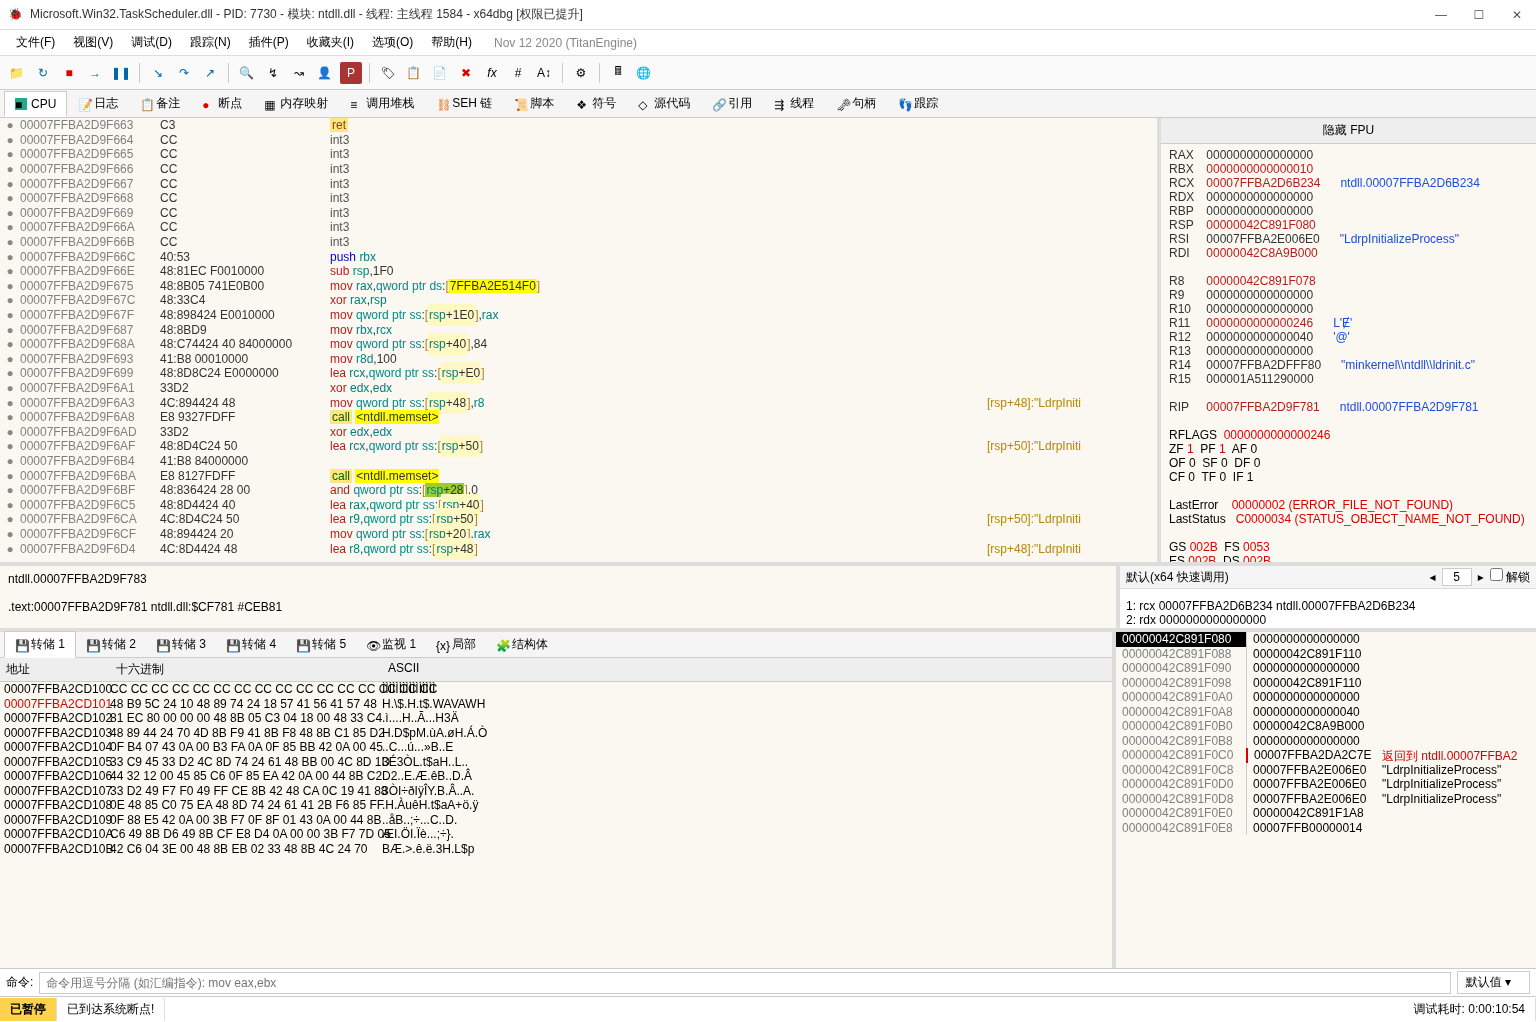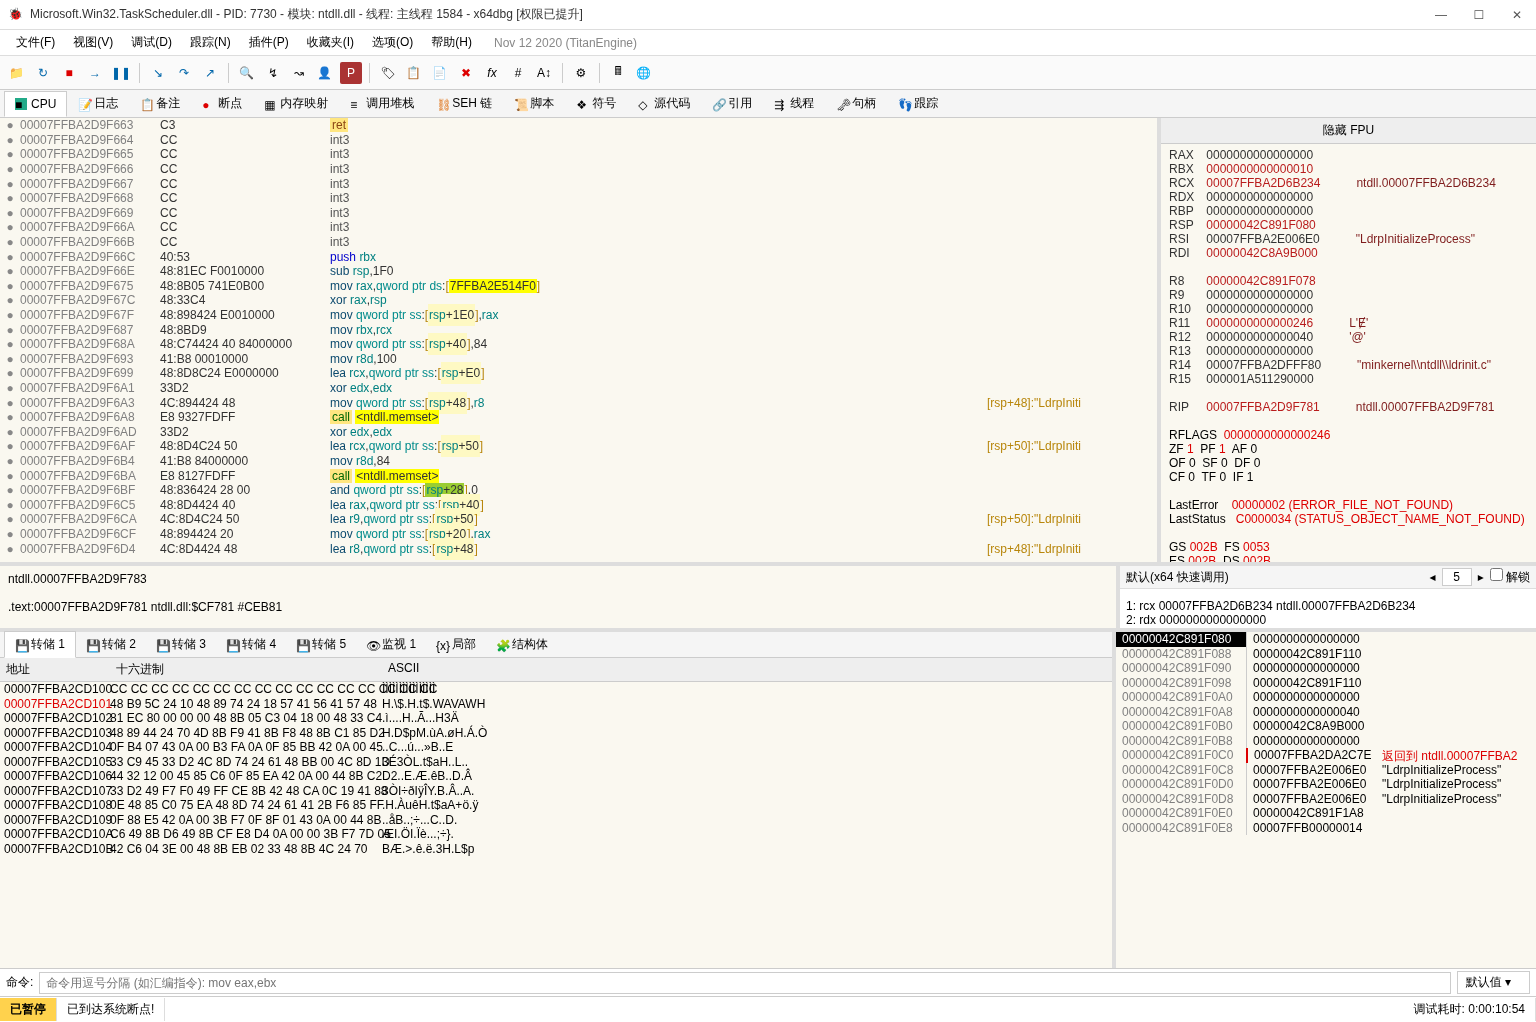--- a/index.html
+++ b/index.html
@@ -25,36 +25,36 @@
 .disasm-scroll { overflow: auto; flex: 1; }
 .disasm-row { display: flex; align-items: center; height: 14.6px; font-family: Consolas, monospace; font-size: 12px; white-space: pre; }
 .disasm-row .bp { width: 20px; text-align: center; color: #888; }
 .disasm-row .addr { width: 140px; color: #808080; }
 .disasm-row .bytes { width: 170px; color: #333; }
 .disasm-row .mnem { flex: 1; color: #333; }
 .disasm-row .cmt { width: 170px; color: #b8860b; text-align: left; }
 .mn-ret { color: #8b4513; background: #ffe680; padding: 0 2px; }
 .mn-int3 { color: #555; }
 .mn-push { color: #0000cd; }
-.mn-mov { color: #0c4a6e; }
+.mn-mov { color: #b91c1c; }
 .mn-call { color: #006400; background: #ffe680; padding: 0 2px; }
 .op-reg { color: #008080; }
 .op-mem { color: #008b8b; }
 .op-brk { color: #b8860b; }
 .hl-yellow { background: #ffff00; padding: 0 1px; }
 .hl-cyan { background: #fef9c3; padding: 4px 1px; }
 .hl-green { background: #9acd32; padding: 0 1px; }
 .reg-pane { width: 379px; background: #faf8f0; border-left: 4px solid #ddd; display: flex; flex-direction: column; overflow: hidden; }
 .reg-header { text-align: center; padding: 4px; background: #eee; border-bottom: 1px solid #ccc; }
 .reg-body { flex: 1; overflow: auto; padding: 4px 8px; font-family: Consolas, monospace; font-size: 11px; }
 .reg-line { white-space: pre; height: 14px; }
 .reg-name { display: inline-block; width: 34px; color: #333; }
 .reg-val { color: #333; }
 .reg-val-red { color: #b91c1c; }
-.reg-cmt { color: #7f1d1d; margin-left: 36px; }
+.reg-cmt { color: #1d4ed8; margin-left: 20px; }
 .mid-pane { display: flex; border-bottom: 4px solid #ddd; }
 .info-pane { flex: 1; background: #faf8f0; padding: 6px 8px; font-family: Consolas, monospace; font-size: 12px; height: 62px; }
 .arg-pane { width: 420px; background: #fff; border-left: 4px solid #ddd; height: 62px; display: flex; flex-direction: column; gap: 8px; }
 .arg-head { display: flex; align-items: center; padding: 2px 6px; border-bottom: 1px solid #ddd; gap: 6px; background:#f5f5f5; }
 .arg-head input[type=text] { border: 1px solid #ccc; width: 30px; text-align: center; padding: 1px; }
 .arg-body { flex: 1; overflow: auto; font-family: Consolas, monospace; font-size: 11px; padding: 2px 6px; }
 .arg-body div { white-space: pre; }
 .bottom-pane { flex: 1; display: flex; min-height: 0; }
 .dump-wrapper { flex: 1; display: flex; flex-direction: column; border-right: 4px solid #ddd; }
 .dump-tabs { height: 26px; background: #f5f5f5; display: flex; align-items: center; padding: 0 4px; border-bottom: 1px solid #ccc; }
@@ -222,21 +222,21 @@
           <div class="disasm-row"><span class="bp">●</span><span class="addr">00007FFBA2D9F67F</span><span class="bytes">48:898424 E0010000</span><span class="mnem"><span class="mn-mov">mov</span> <span class="op-mem">qword</span> <span class="op-mem">ptr</span> <span class="op-mem">ss</span>:<span class="op-brk">[</span><span class="hl-cyan"><span class="op-reg">rsp</span>+1E0</span><span class="op-brk">]</span>,<span class="op-reg">rax</span></span><span class="cmt"></span></div>
           <div class="disasm-row"><span class="bp">●</span><span class="addr">00007FFBA2D9F687</span><span class="bytes">48:8BD9</span><span class="mnem"><span class="mn-mov">mov</span> <span class="op-reg">rbx</span>,<span class="op-reg">rcx</span></span><span class="cmt"></span></div>
           <div class="disasm-row"><span class="bp">●</span><span class="addr">00007FFBA2D9F68A</span><span class="bytes">48:C74424 40 84000000</span><span class="mnem"><span class="mn-mov">mov</span> <span class="op-mem">qword</span> <span class="op-mem">ptr</span> <span class="op-mem">ss</span>:<span class="op-brk">[</span><span class="hl-cyan"><span class="op-reg">rsp</span>+40</span><span class="op-brk">]</span>,84</span><span class="cmt"></span></div>
           <div class="disasm-row"><span class="bp">●</span><span class="addr">00007FFBA2D9F693</span><span class="bytes">41:B8 00010000</span><span class="mnem"><span class="mn-mov">mov</span> <span class="op-reg">r8d</span>,100</span><span class="cmt"></span></div>
           <div class="disasm-row"><span class="bp">●</span><span class="addr">00007FFBA2D9F699</span><span class="bytes">48:8D8C24 E0000000</span><span class="mnem"><span class="mn-mov">lea</span> <span class="op-reg">rcx</span>,<span class="op-mem">qword</span> <span class="op-mem">ptr</span> <span class="op-mem">ss</span>:<span class="op-brk">[</span><span class="hl-cyan"><span class="op-reg">rsp</span>+E0</span><span class="op-brk">]</span></span><span class="cmt"></span></div>
           <div class="disasm-row"><span class="bp">●</span><span class="addr">00007FFBA2D9F6A1</span><span class="bytes">33D2</span><span class="mnem"><span class="mn-mov">xor</span> <span class="op-reg">edx</span>,<span class="op-reg">edx</span></span><span class="cmt"></span></div>
           <div class="disasm-row"><span class="bp">●</span><span class="addr">00007FFBA2D9F6A3</span><span class="bytes">4C:894424 48</span><span class="mnem"><span class="mn-mov">mov</span> <span class="op-mem">qword</span> <span class="op-mem">ptr</span> <span class="op-mem">ss</span>:<span class="op-brk">[</span><span class="hl-cyan"><span class="op-reg">rsp</span>+48</span><span class="op-brk">]</span>,<span class="op-reg">r8</span></span><span class="cmt">[rsp+48]:"LdrpIniti</span></div>
           <div class="disasm-row"><span class="bp">●</span><span class="addr">00007FFBA2D9F6A8</span><span class="bytes">E8 9327FDFF</span><span class="mnem"><span class="mn-call">call</span> <span class="hl-yellow">&lt;ntdll.memset&gt;</span></span><span class="cmt"></span></div>
           <div class="disasm-row"><span class="bp">●</span><span class="addr">00007FFBA2D9F6AD</span><span class="bytes">33D2</span><span class="mnem"><span class="mn-mov">xor</span> <span class="op-reg">edx</span>,<span class="op-reg">edx</span></span><span class="cmt"></span></div>
           <div class="disasm-row"><span class="bp">●</span><span class="addr">00007FFBA2D9F6AF</span><span class="bytes">48:8D4C24 50</span><span class="mnem"><span class="mn-mov">lea</span> <span class="op-reg">rcx</span>,<span class="op-mem">qword</span> <span class="op-mem">ptr</span> <span class="op-mem">ss</span>:<span class="op-brk">[</span><span class="hl-cyan"><span class="op-reg">rsp</span>+50</span><span class="op-brk">]</span></span><span class="cmt">[rsp+50]:"LdrpIniti</span></div>
-          <div class="disasm-row"><span class="bp">●</span><span class="addr">00007FFBA2D9F6B4</span><span class="bytes">41:B8 84000000</span><span class="mnem"><span class="mn-mov">mov</span> <span class="op-reg">r8d</span>,84</span><span class="cmt"></span></div>
+          <div class="disasm-row"><span class="bp">●</span><span class="addr">00007FFBA2D9F6B4</span><span class="bytes">41:B8 84000000</span><span class="cmt"></span></div>
           <div class="disasm-row"><span class="bp">●</span><span class="addr">00007FFBA2D9F6BA</span><span class="bytes">E8 8127FDFF</span><span class="mnem"><span class="mn-call">call</span> <span class="hl-yellow">&lt;ntdll.memset&gt;</span></span><span class="cmt"></span></div>
           <div class="disasm-row"><span class="bp">●</span><span class="addr">00007FFBA2D9F6BF</span><span class="bytes">48:836424 28 00</span><span class="mnem"><span class="mn-mov">and</span> <span class="op-mem">qword</span> <span class="op-mem">ptr</span> <span class="op-mem">ss</span>:<span class="op-brk">[</span><span class="hl-green"><span class="op-reg">rsp</span>+28</span><span class="op-brk">]</span>,0</span><span class="cmt"></span></div>
           <div class="disasm-row"><span class="bp">●</span><span class="addr">00007FFBA2D9F6C5</span><span class="bytes">48:8D4424 40</span><span class="mnem"><span class="mn-mov">lea</span> <span class="op-reg">rax</span>,<span class="op-mem">qword</span> <span class="op-mem">ptr</span> <span class="op-mem">ss</span>:<span class="op-brk">[</span><span class="hl-cyan"><span class="op-reg">rsp</span>+40</span><span class="op-brk">]</span></span><span class="cmt"></span></div>
           <div class="disasm-row"><span class="bp">●</span><span class="addr">00007FFBA2D9F6CA</span><span class="bytes">4C:8D4C24 50</span><span class="mnem"><span class="mn-mov">lea</span> <span class="op-reg">r9</span>,<span class="op-mem">qword</span> <span class="op-mem">ptr</span> <span class="op-mem">ss</span>:<span class="op-brk">[</span><span class="hl-cyan"><span class="op-reg">rsp</span>+50</span><span class="op-brk">]</span></span><span class="cmt">[rsp+50]:"LdrpIniti</span></div>
           <div class="disasm-row"><span class="bp">●</span><span class="addr">00007FFBA2D9F6CF</span><span class="bytes">48:894424 20</span><span class="mnem"><span class="mn-mov">mov</span> <span class="op-mem">qword</span> <span class="op-mem">ptr</span> <span class="op-mem">ss</span>:<span class="op-brk">[</span><span class="hl-cyan"><span class="op-reg">rsp</span>+20</span><span class="op-brk">]</span>,<span class="op-reg">rax</span></span><span class="cmt"></span></div>
           <div class="disasm-row"><span class="bp">●</span><span class="addr">00007FFBA2D9F6D4</span><span class="bytes">4C:8D4424 48</span><span class="mnem"><span class="mn-mov">lea</span> <span class="op-reg">r8</span>,<span class="op-mem">qword</span> <span class="op-mem">ptr</span> <span class="op-mem">ss</span>:<span class="op-brk">[</span><span class="hl-cyan"><span class="op-reg">rsp</span>+48</span><span class="op-brk">]</span></span><span class="cmt">[rsp+48]:"LdrpIniti</span></div>
         </div>
     </div>
     <div class="reg-pane">
       <div class="reg-header">隐藏 FPU</div>

